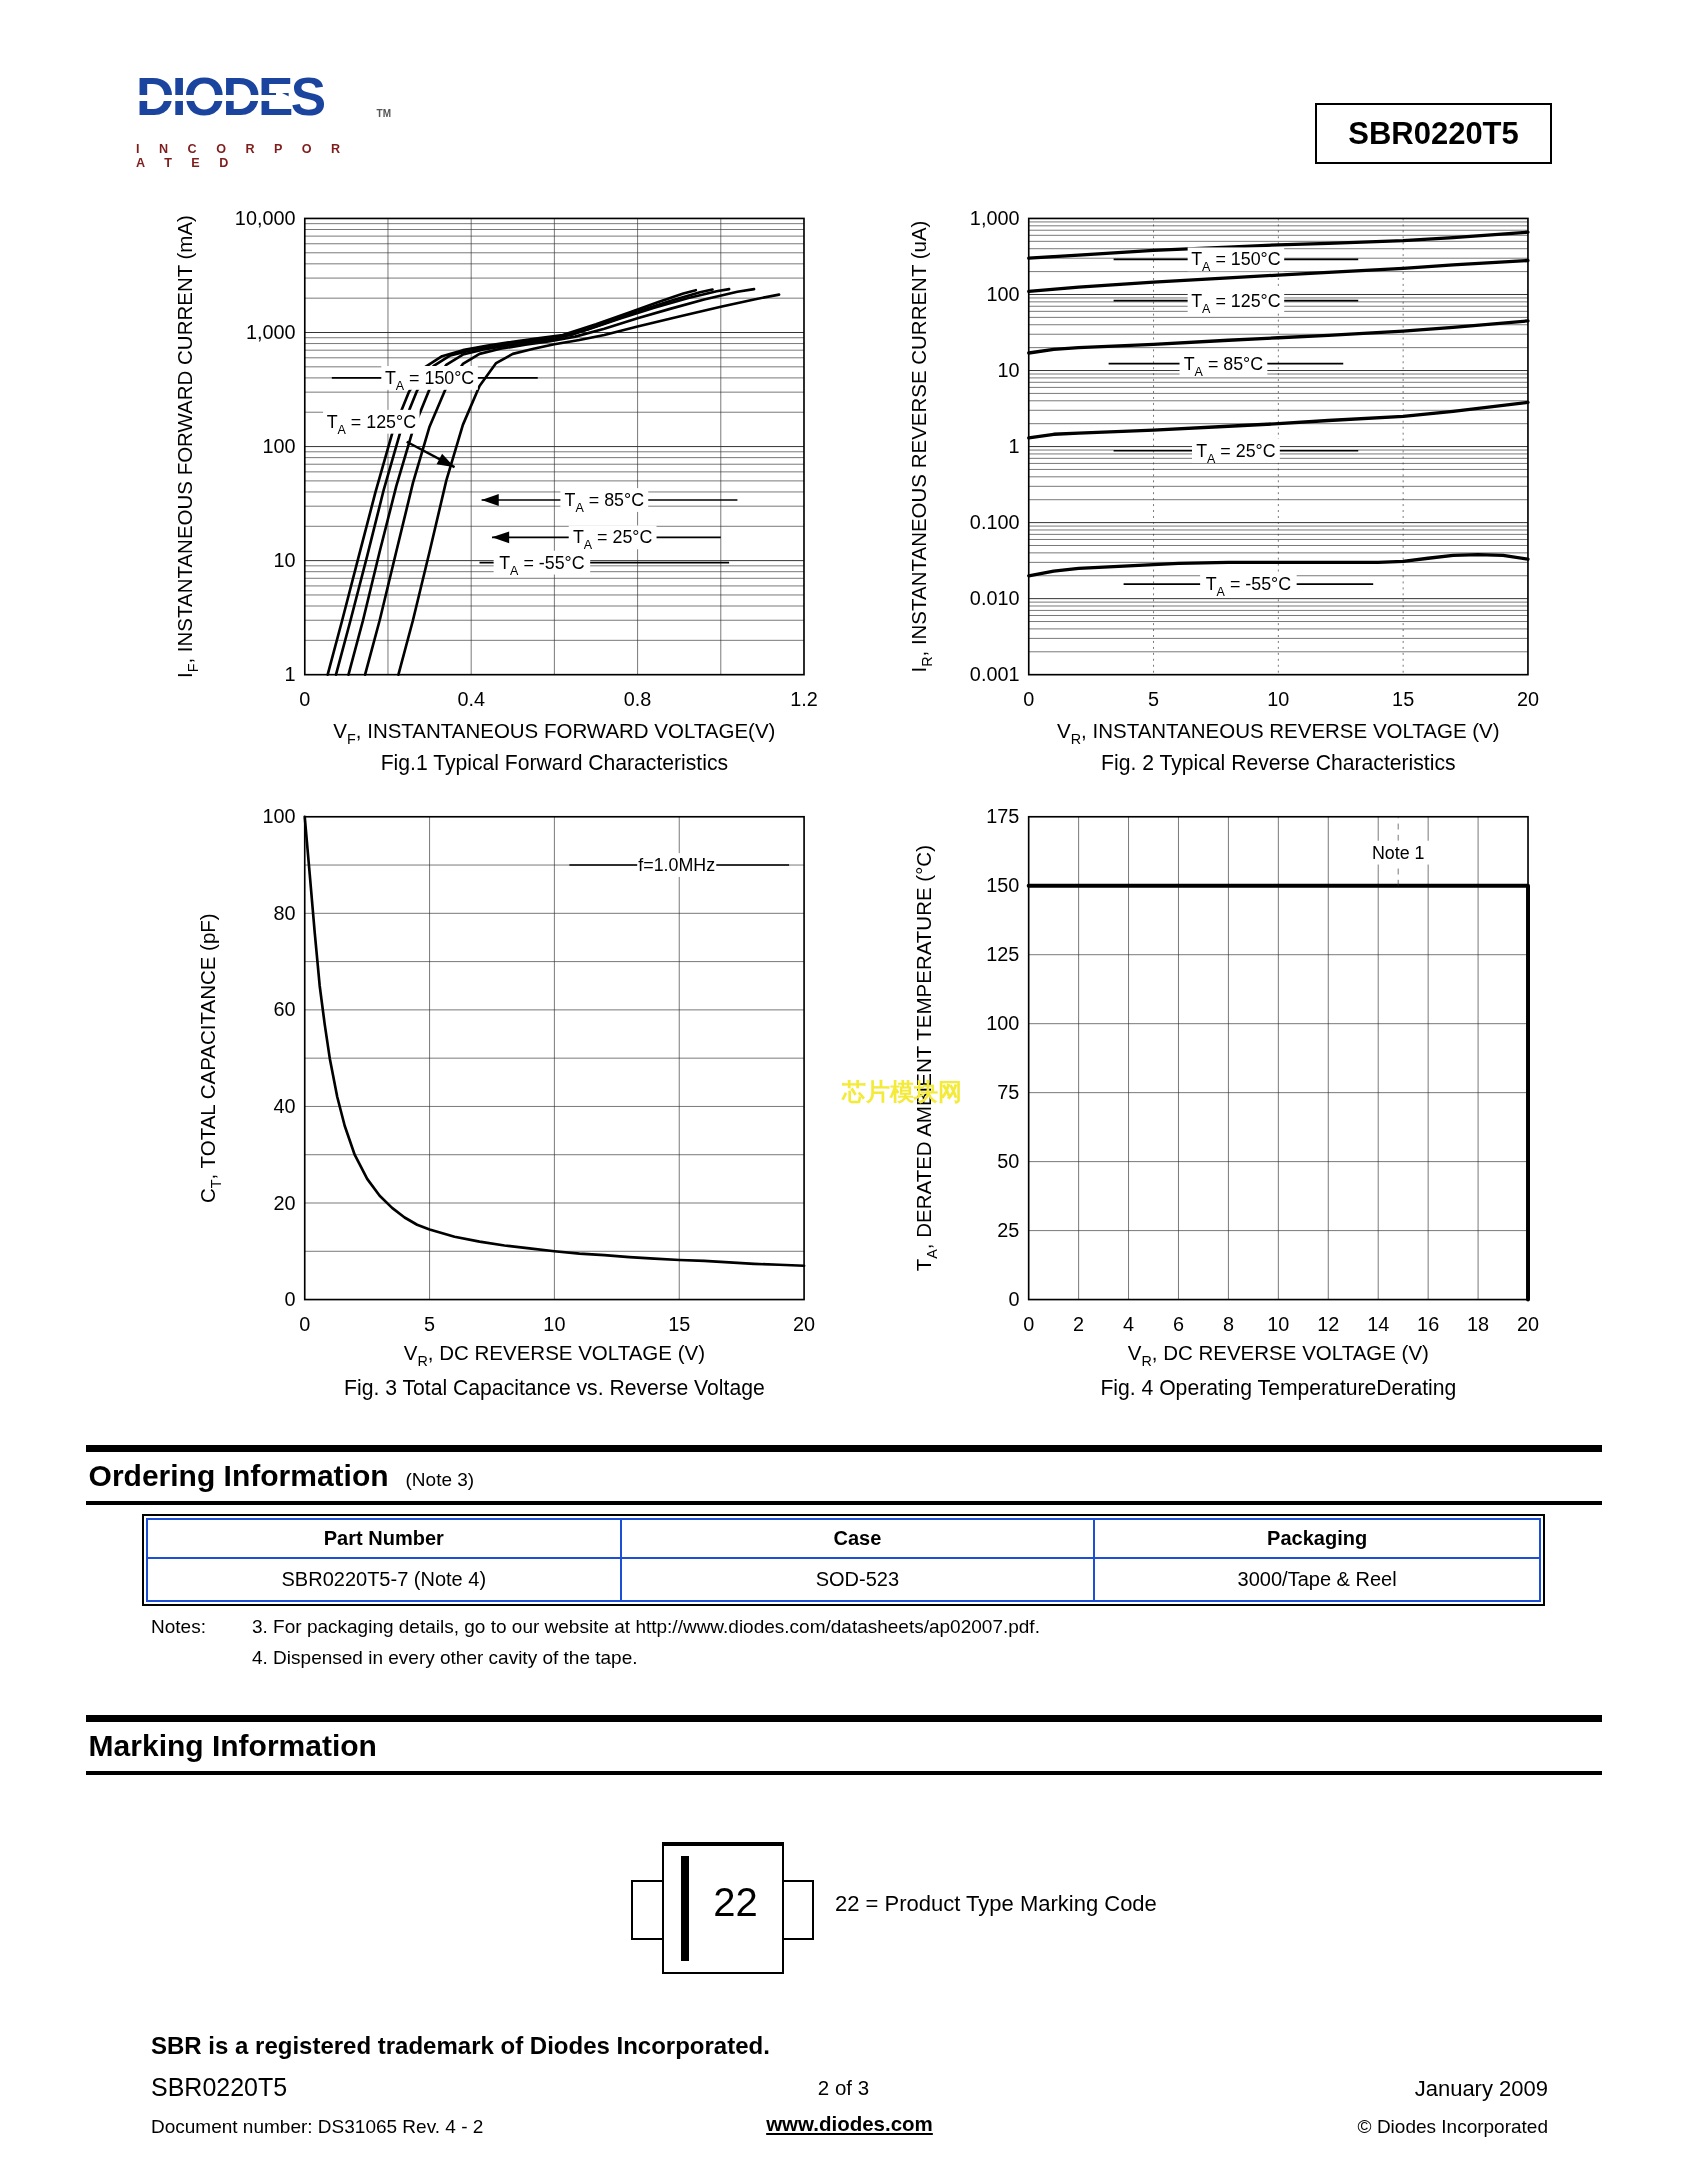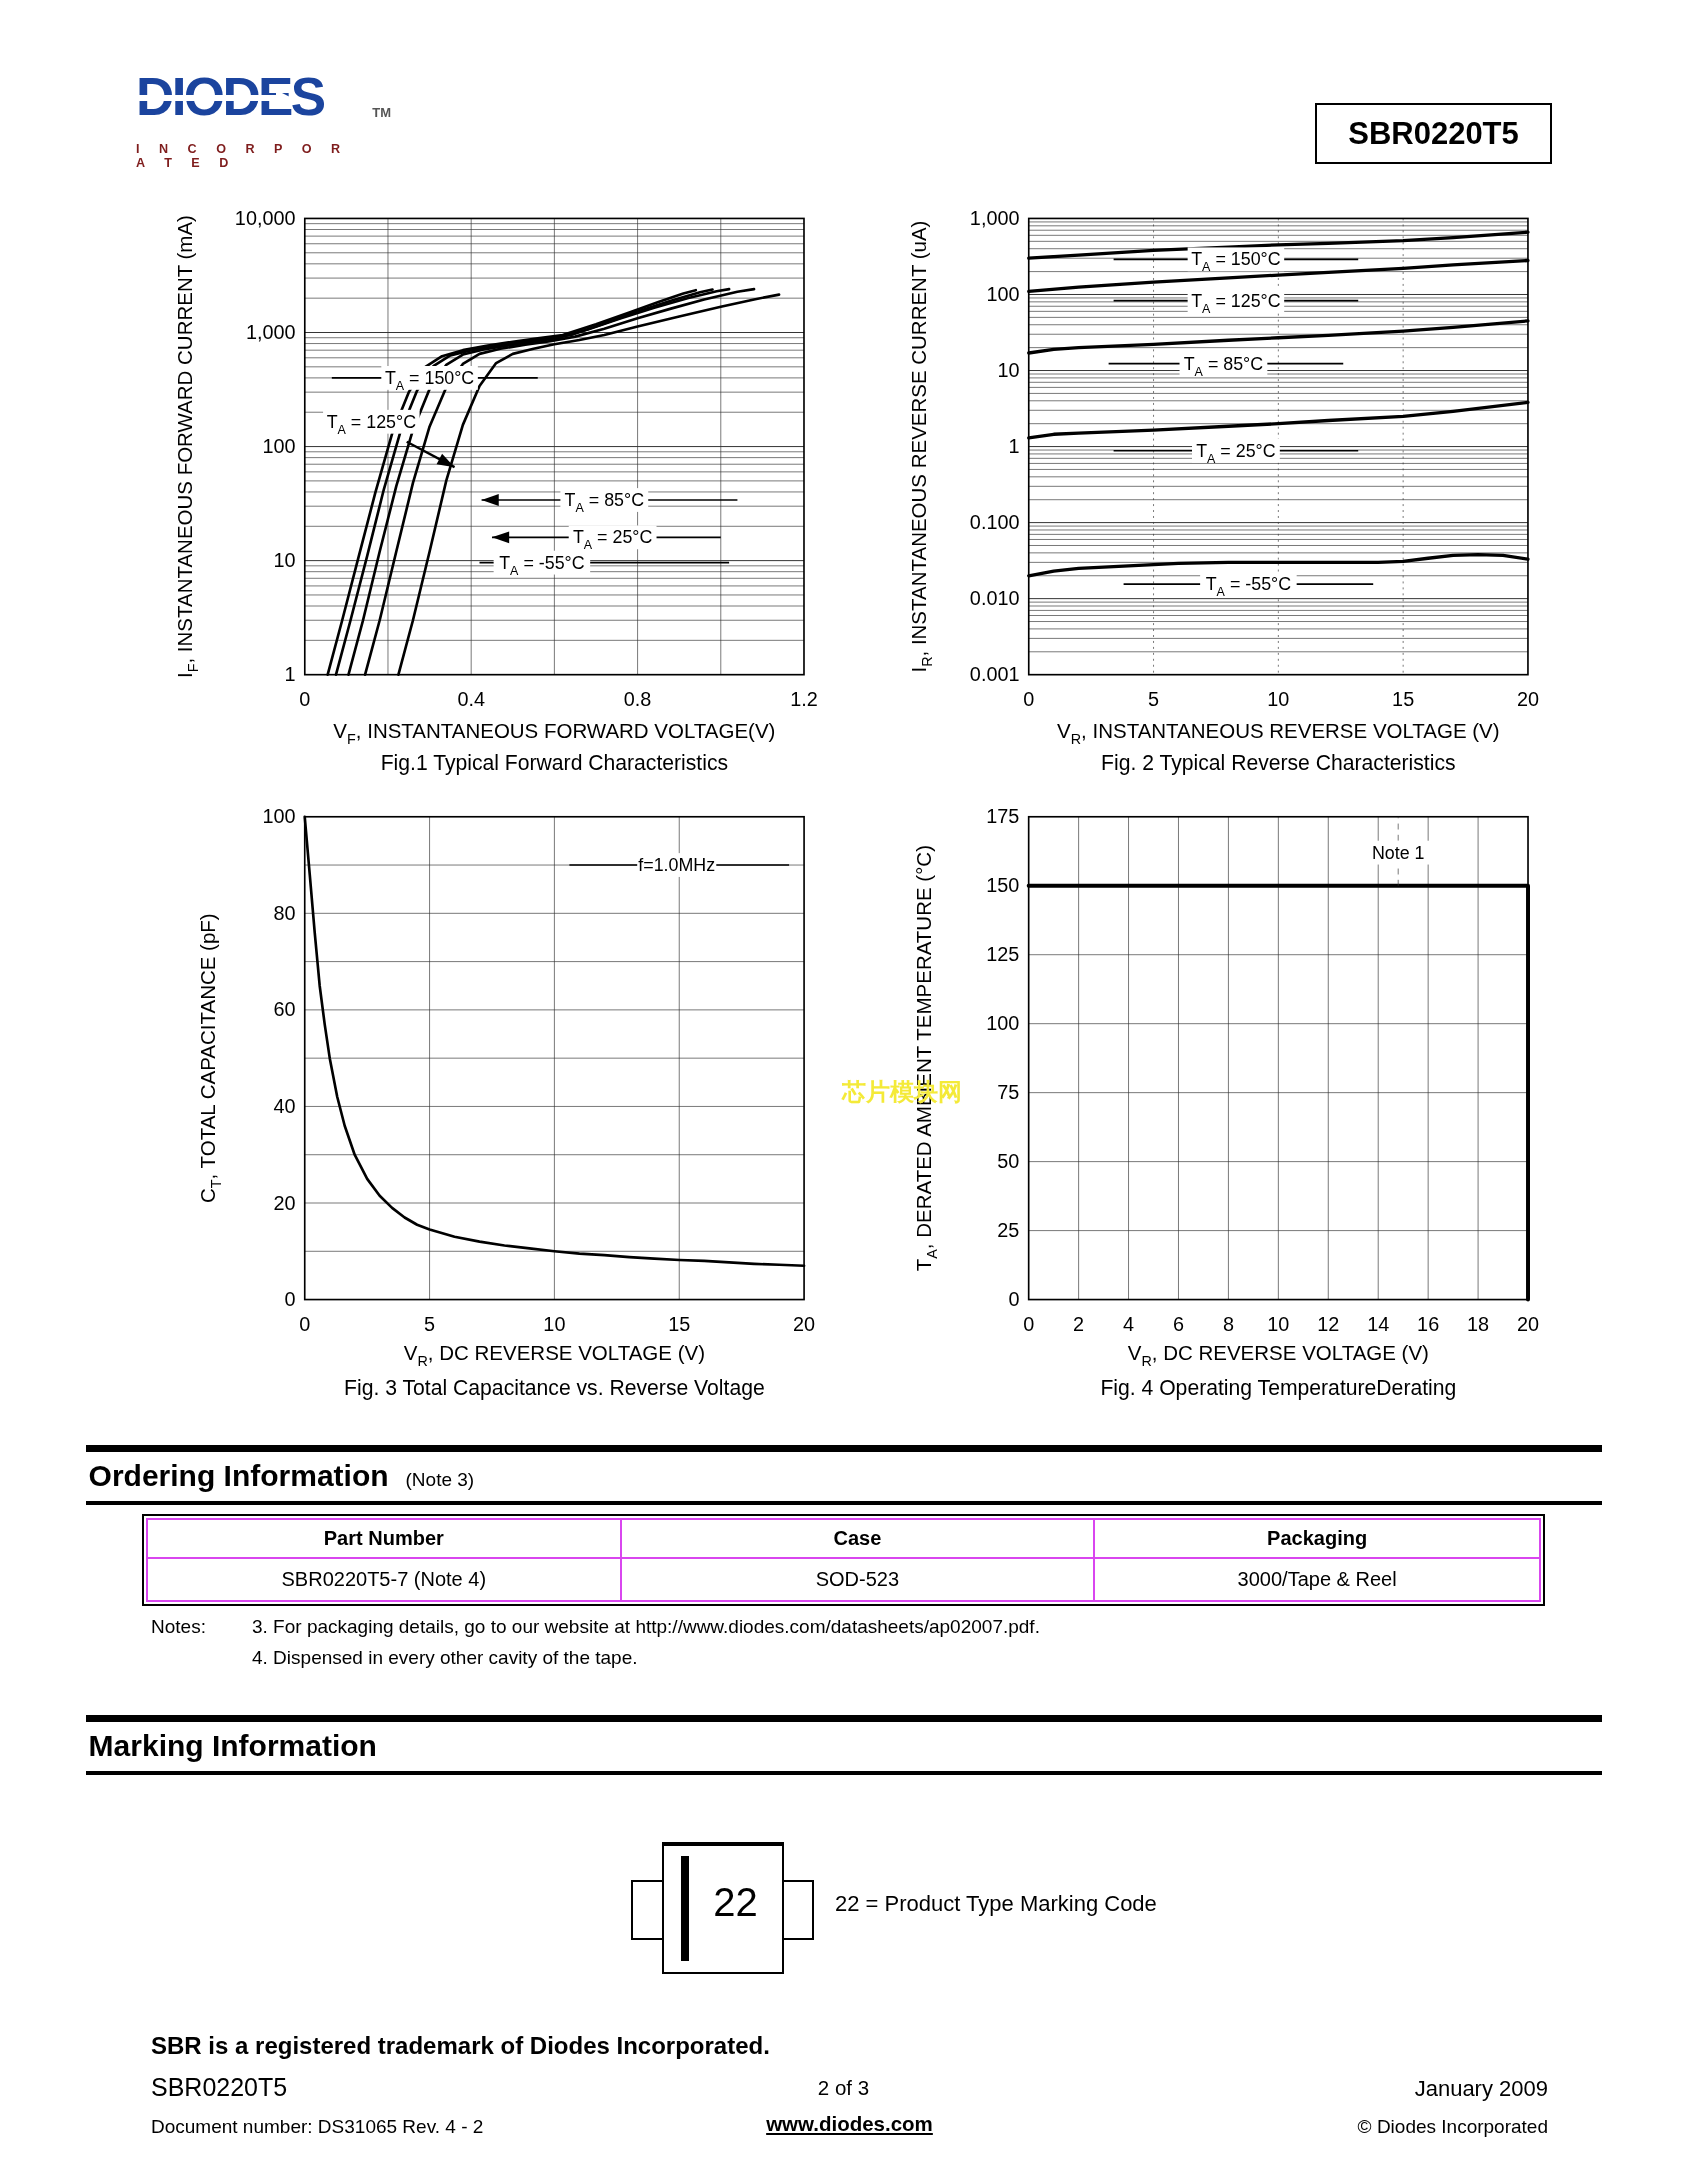--- a/index.html
+++ b/index.html
@@ -6,21 +6,21 @@
   .page{position:relative;width:1687px;height:2183px;background:#fff;
         font-family:"Liberation Sans",sans-serif;color:#000;overflow:hidden;}
 
   
   .logo{position:absolute;left:136px;top:70px;width:238px;}
   .logo-word{position:relative;font-size:53px;font-weight:800;color:#1b449e;
              letter-spacing:-2.6px;line-height:1;}
   .logo-stripe{position:absolute;left:1.3px;top:25px;width:139px;height:6px;background:#fff;}
   .logo-stripe:after{content:"";position:absolute;right:-16px;top:-5.3px;width:0;height:0;
              border-left:16px solid #fff;border-top:8px solid transparent;border-bottom:8.6px solid transparent;}
-  .logo-tm{position:absolute;right:-17px;bottom:4px;font-size:13px;font-weight:bold;color:#555;letter-spacing:0;text-align:right;}
+  .logo-tm{position:absolute;right:-17px;bottom:4px;font-size:10px;font-weight:bold;color:#555;letter-spacing:0;text-align:right;}
   .logo-sub{margin-top:19px;font-size:12.6px;font-weight:bold;letter-spacing:8px;color:#7f1d1d;}
 
   .pn-box{position:absolute;left:1315px;top:103px;width:233px;height:57px;border:2.6px solid #000;
           display:flex;align-items:center;justify-content:center;font-size:31px;font-weight:bold;}
 
   .chart{position:absolute;}
   .chart svg{font-family:"Liberation Sans",sans-serif;}
 
   .watermark{position:absolute;left:805px;top:1076px;font-size:24px;font-weight:bold;
              color:#f4ea38;white-space:nowrap;padding-left:37px;}
@@ -32,21 +32,21 @@
   .sec-body{padding:6.6px 0 8px 2.6px;}
   .sec-title{font-size:30px;font-weight:bold;}
   .sec-note{font-size:19px;margin-left:14px;}
   #ordering-section{top:1445px;}
   #marking-section{top:1715px;}
 
   
   .tbl-wrap{position:absolute;left:142px;top:1514px;width:1403px;border:2px solid #000;
             padding:2px;background:#fff;box-sizing:border-box;}
   .tbl-wrap table{width:100%;border-collapse:collapse;table-layout:fixed;}
-  .tbl-wrap th,.tbl-wrap td{border:2px solid #d946ef;text-align:center;font-size:20px;padding:0;}
+  .tbl-wrap th,.tbl-wrap td{border:2px solid #1d4ed8;text-align:center;font-size:20px;padding:0;}
   .tbl-wrap th{height:37px;font-weight:bold;}
   .tbl-wrap td{height:41px;}
   .cell-case{font-size:24.5px;}
 
   .notes{position:absolute;left:151px;top:1612px;font-size:19px;line-height:1.62;}
   .notes-label{position:absolute;left:0;top:0;}
   .notes-items{margin-left:101px;}
 
   
   .pkg-tab{position:absolute;width:33px;height:60px;border:2.6px solid #000;top:1880px;background:#fff;box-sizing:border-box;}

